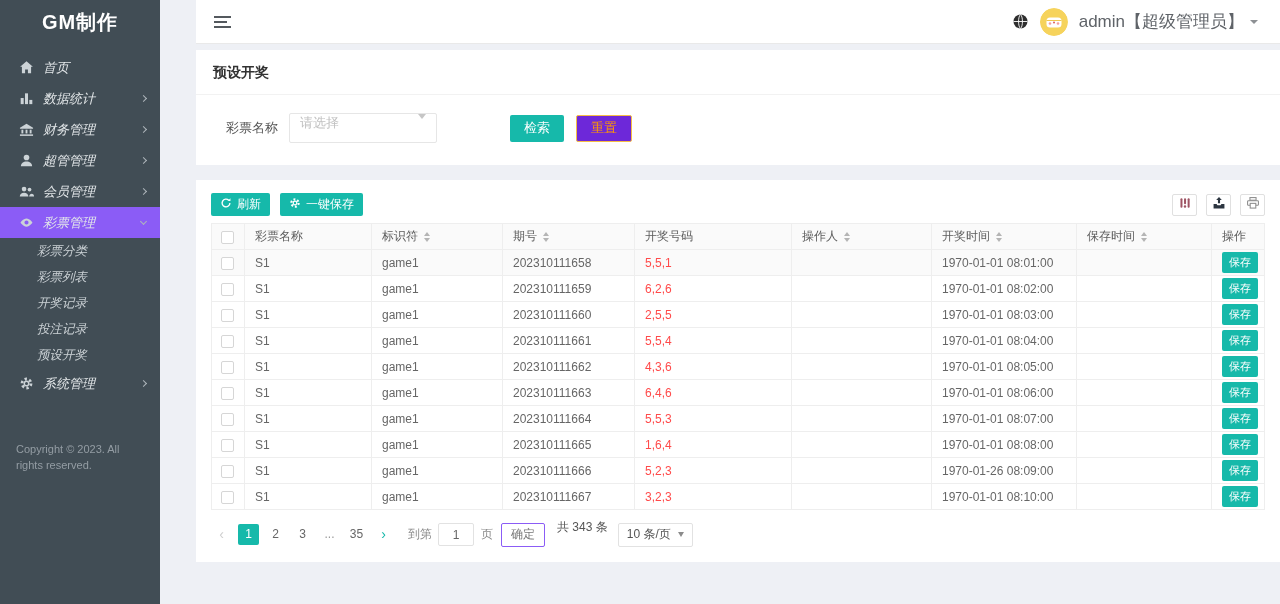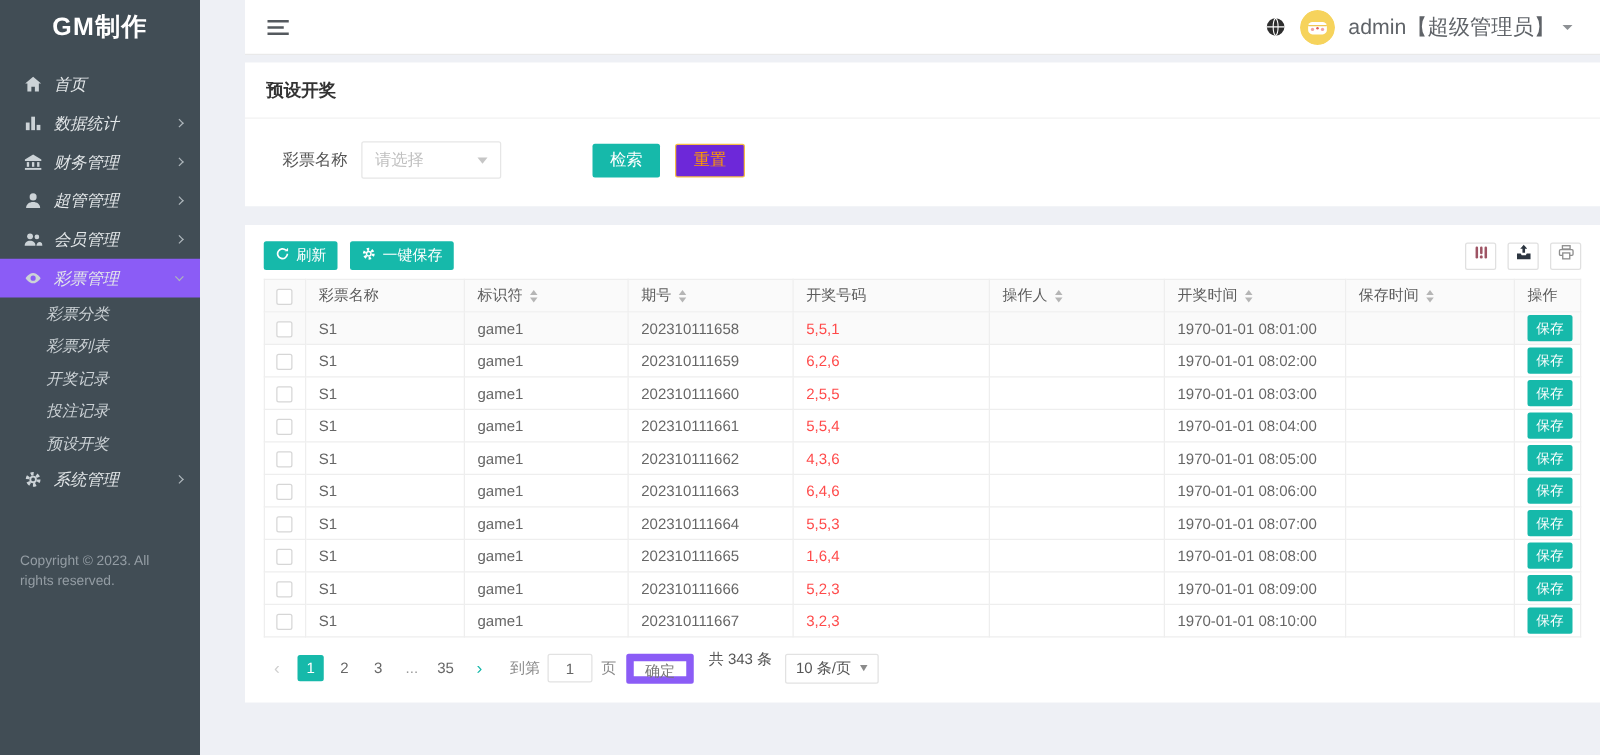--- a/index.html
+++ b/index.html
@@ -45,22 +45,22 @@
     border-right:4px solid transparent; border-top:4px solid #8d9094; margin-top:1px; }
 
   .content { flex:1; padding-top:6px; overflow:hidden; }
   .card { background:#fff; }
 
   
   .page-title { font-size:14px; font-weight:bold; color:#333;
     padding:14px 17px 12px; border-bottom:1px solid #f2f2f2; }
   .filter-row { display:flex; align-items:center; padding:18px 17px 22px 30px; }
   .f-label { font-size:13px; color:#555; margin-right:11px; }
-  .select { width:112px; height:30px; border:1px solid #e6e6e6; border-radius:2px;
-    background:#fff; display:flex; align-items:center; justify-content:space-between;
+  .select { width:148px; height:30px; border:1px solid #e6e6e6; border-radius:2px;
+    background:#fff; display:flex; justify-content:space-between;
     padding:0 10px; cursor:pointer; }
   .select .ph { font-size:13px; color:#c0c0c0; }
   .sel-caret { width:0; height:0; border-left:4px solid transparent;
     border-right:4px solid transparent; border-top:5px solid #c6c6c6; }
   .btn { border:none; border-radius:2px; cursor:pointer; font-family:inherit; }
   .btn.teal { background:#16b9aa; color:#fff; }
   .btn-search { height:27px; padding:0 14px; font-size:13px; margin-left:73px; }
   .btn-reset { height:27px; padding:0 14px; font-size:13px; margin-left:12px;
     background:#6d28d9; border:1px solid #f6bd45; color:#f90; border-radius:2px; cursor:pointer; }
 
@@ -106,21 +106,21 @@
     margin-right:6px; cursor:pointer; }
   .pg.ellipsis { cursor:default; color:#999; }
   .pg.active { background:#16b9aa; color:#fff; border-radius:2px; cursor:default; }
   .pg.arrow { font-size:14px; }
   .pg.prev { color:#cfcfcf; }
   .pg.next { color:#16b9aa; }
   .jump-label { margin:0 6px 0 8px; color:#8a8a8a; }
   .jump-input { width:36px; height:23px; border:1px solid #e2e2e2; border-radius:2px;
     text-align:center; font-size:12px; color:#666; outline:none; }
   .jump-suffix { margin:0 8px 0 7px; color:#8a8a8a; }
-  .confirm-btn { height:24px; padding:0 9px; background:#fff; border:6px solid #8b5cf6;
+  .confirm-btn { height:24px; padding:0 9px; background:#fff; border:1px solid #8b5cf6;
     border-radius:2px; font-size:12px; color:#777; cursor:pointer; font-family:inherit; }
   .total { margin:0 10px 14px 12px; color:#555; }
   .sizebox { height:24px; border:1px solid #e2e2e2; border-radius:2px; background:#fff;
     display:flex; align-items:center; gap:7px; padding:0 8px; cursor:pointer; color:#555; }
   .sizebox .sel-caret { border-top-color:#8b8b8b; border-left-width:3.5px; border-right-width:3.5px; }
 </style>
 </head>
 <body>
 
 <div class="app">
@@ -418,21 +418,21 @@
                 <td></td>
                 <td><button class="act-btn">保存</button><button class="act-btn">取消</button></td>
               </tr>
               <tr>
                 <td><span class="cbx"></span></td>
                 <td>S1</td>
                 <td>game1</td>
                 <td>202310111666</td>
                 <td class="red">5,2,3</td>
                 <td></td>
-                <td>1970-01-01 08:09:00</td>
+                <td>1970-01-26 08:09:00</td>
                 <td></td>
                 <td><button class="act-btn">保存</button><button class="act-btn">取消</button></td>
               </tr>
               <tr>
                 <td><span class="cbx"></span></td>
                 <td>S1</td>
                 <td>game1</td>
                 <td>202310111667</td>
                 <td class="red">3,2,3</td>
                 <td></td>

